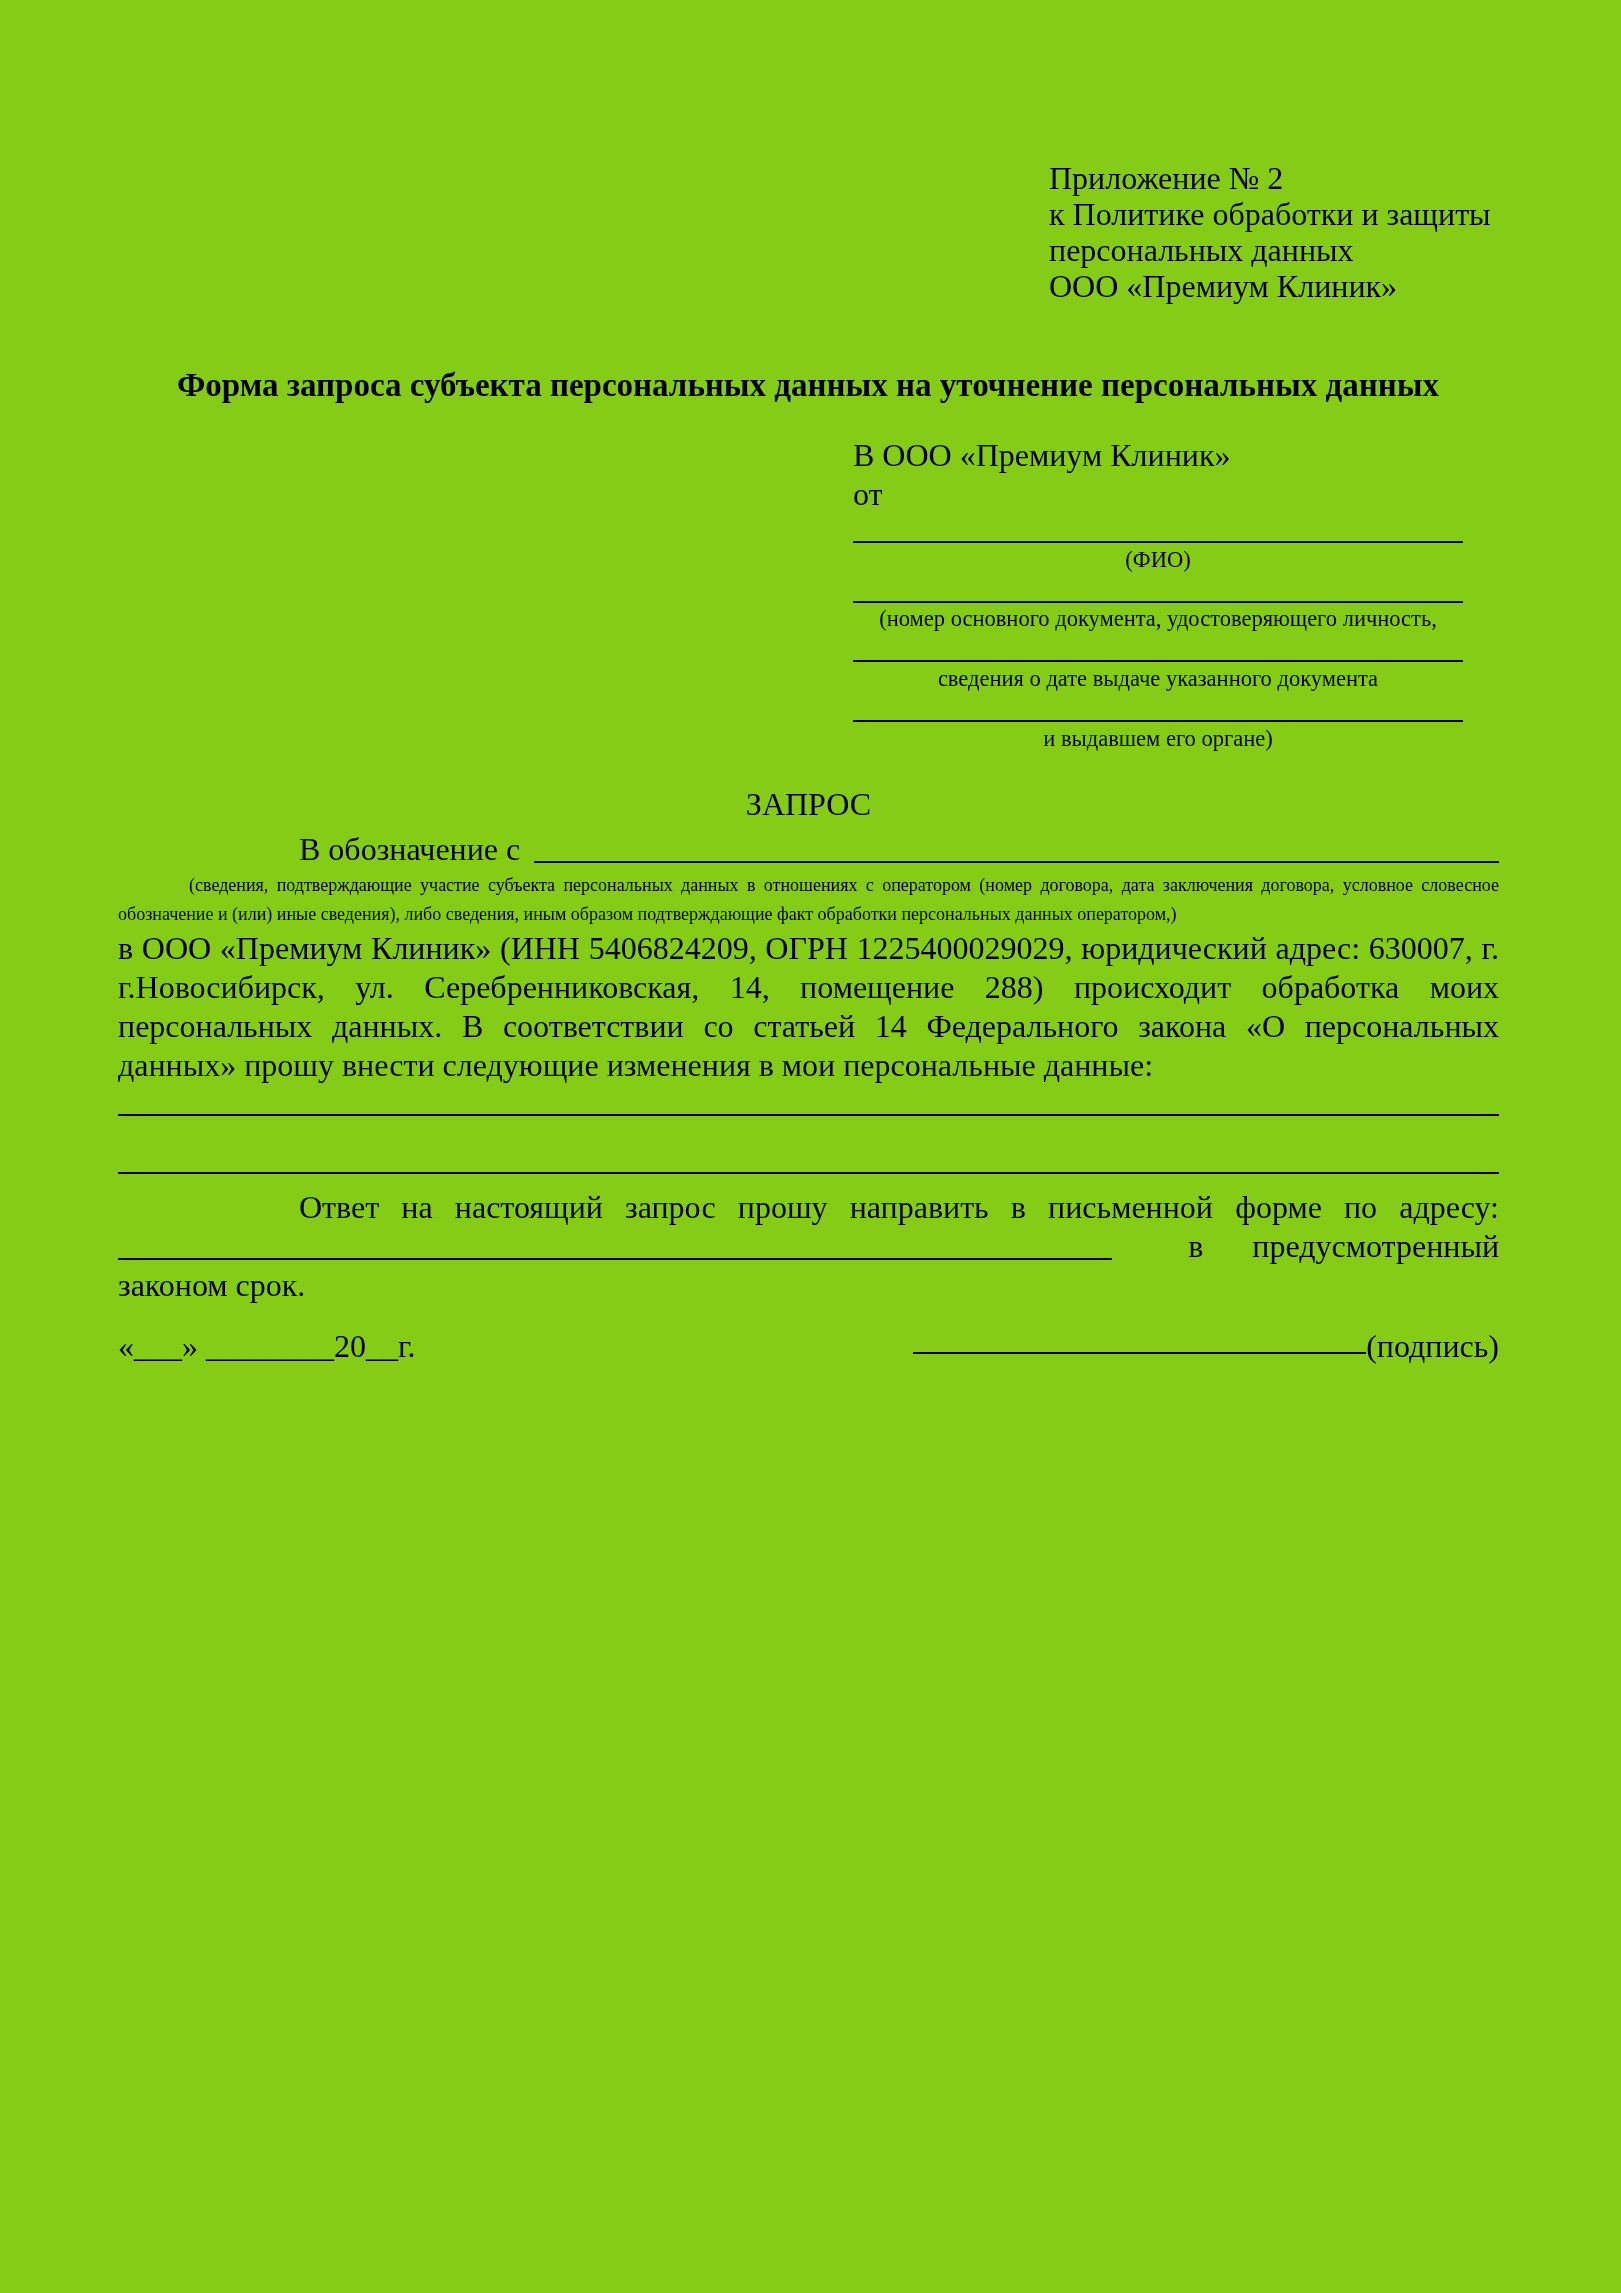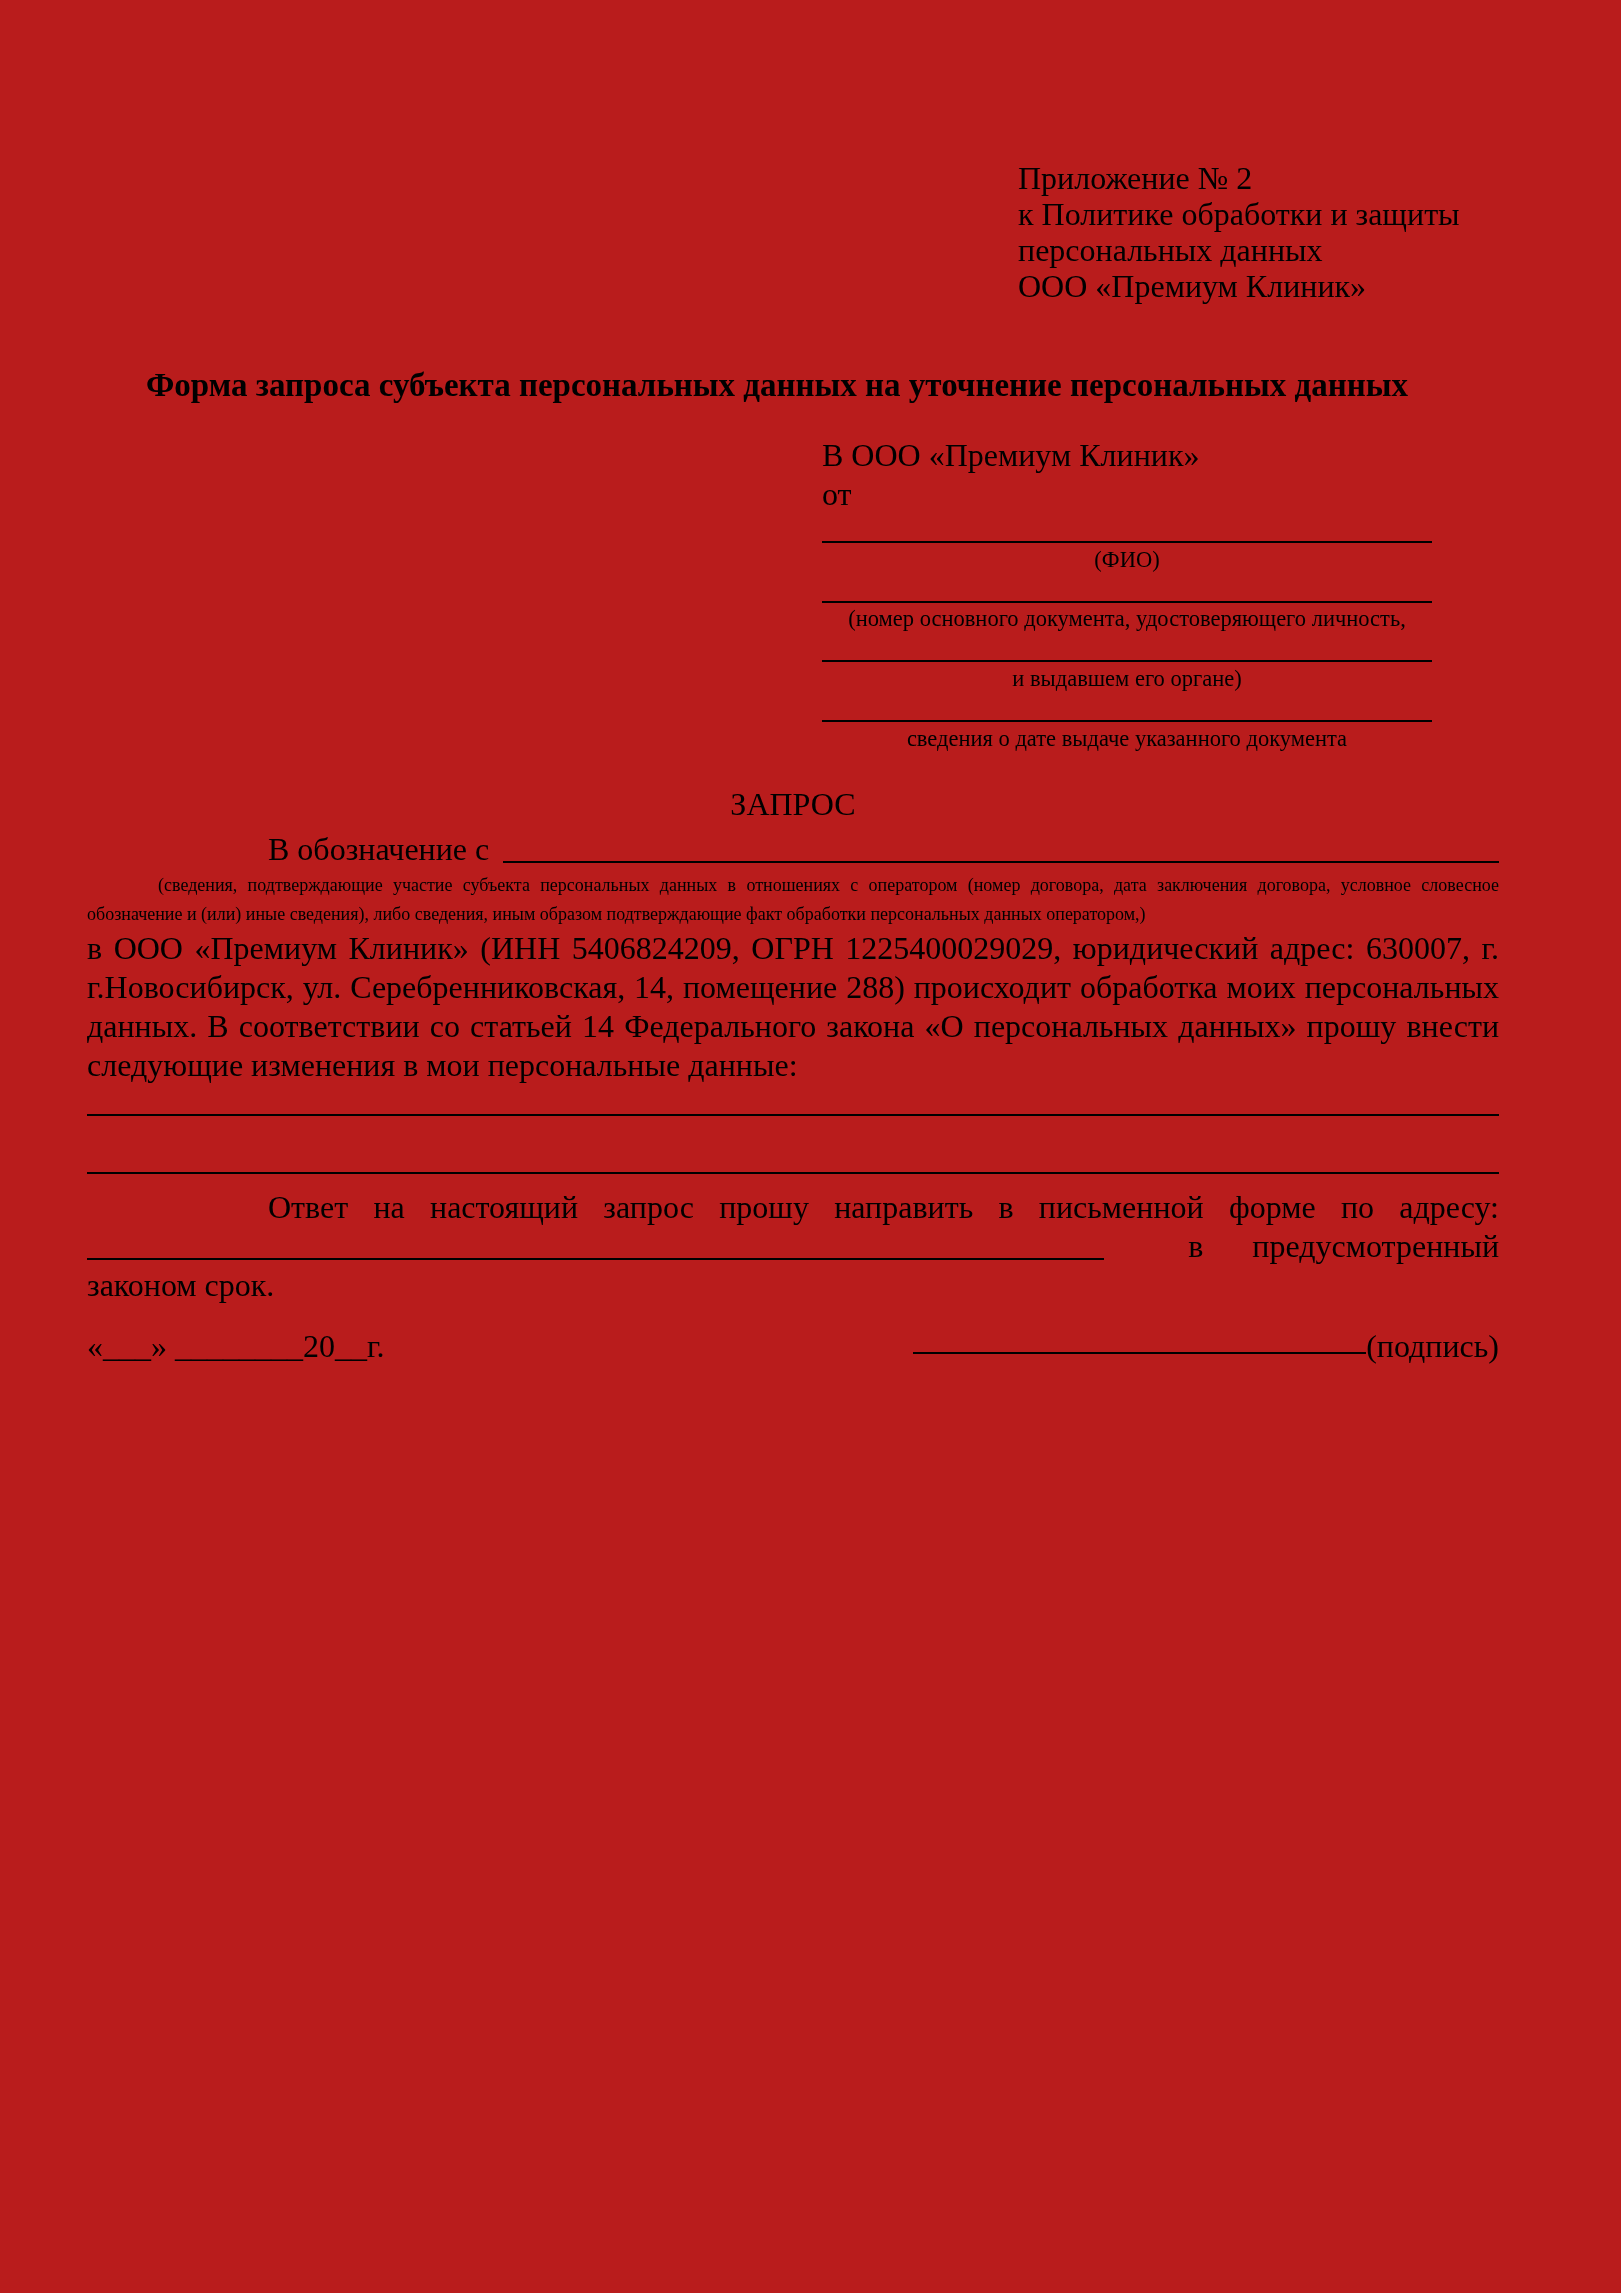--- a/index.html
+++ b/index.html
@@ -5,22 +5,22 @@
   * { margin:0; padding:0; box-sizing:border-box; }
   html, body { background:#ffffff; }
   body {
     width:1621px; height:2294px;
     font-family:"Liberation Serif","DejaVu Serif",serif;
     color:#000;
     overflow:hidden;
   }
   .page {
     width:1621px; height:2294px;
-    background:#b91c1c;
-    padding:160px 122px 0 87px;
+    background:#84cc16;
+    padding:160px 122px 0 118px;
     font-size:32px;
     line-height:39px;
   }
 
   
   .hdr { margin-left:931px; line-height:36px; }
 
   
   .title {
     margin-top:57px;
@@ -107,26 +107,26 @@
       <div class="cap">(ФИО)</div>
     </div>
 
     <div class="field">
       <div class="rule"></div>
       <div class="cap">(номер основного документа, удостоверяющего личность,</div>
     </div>
 
     <div class="field">
       <div class="rule"></div>
-      <div class="cap">и выдавшем его органе)</div>
+      <div class="cap">сведения о дате выдаче указанного документа</div>
     </div>
 
     <div class="field">
       <div class="rule"></div>
-      <div class="cap">сведения о дате выдаче указанного документа</div>
+      <div class="cap">и выдавшем его органе)</div>
     </div>
   </div>
 
   <div class="req-h">ЗАПРОС</div>
 
   <div class="intro">
     <span class="intro-label">В обозначение с</span>
     <span class="intro-fill"></span>
   </div>
 

